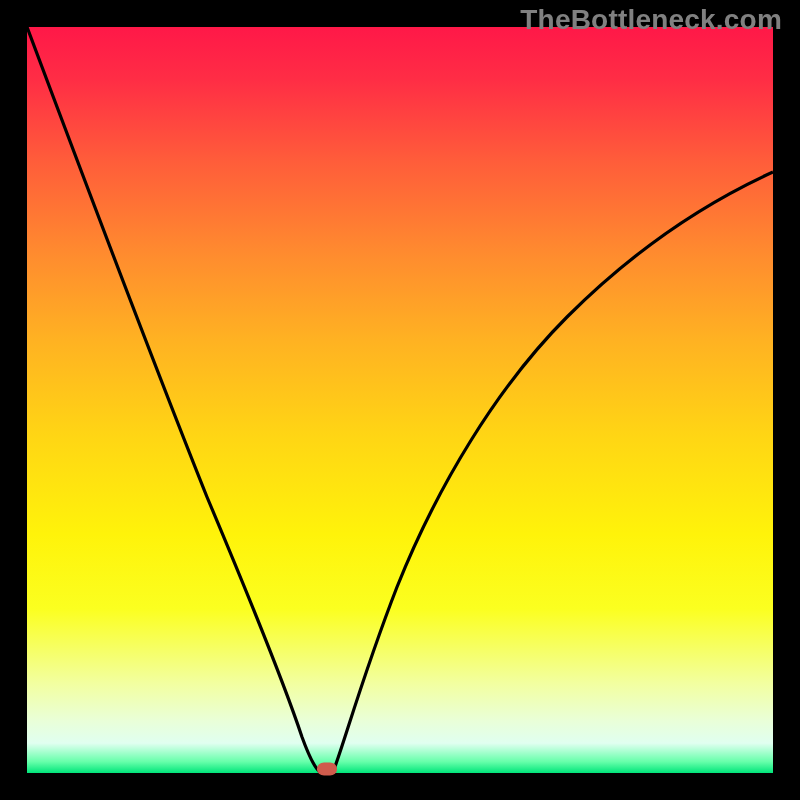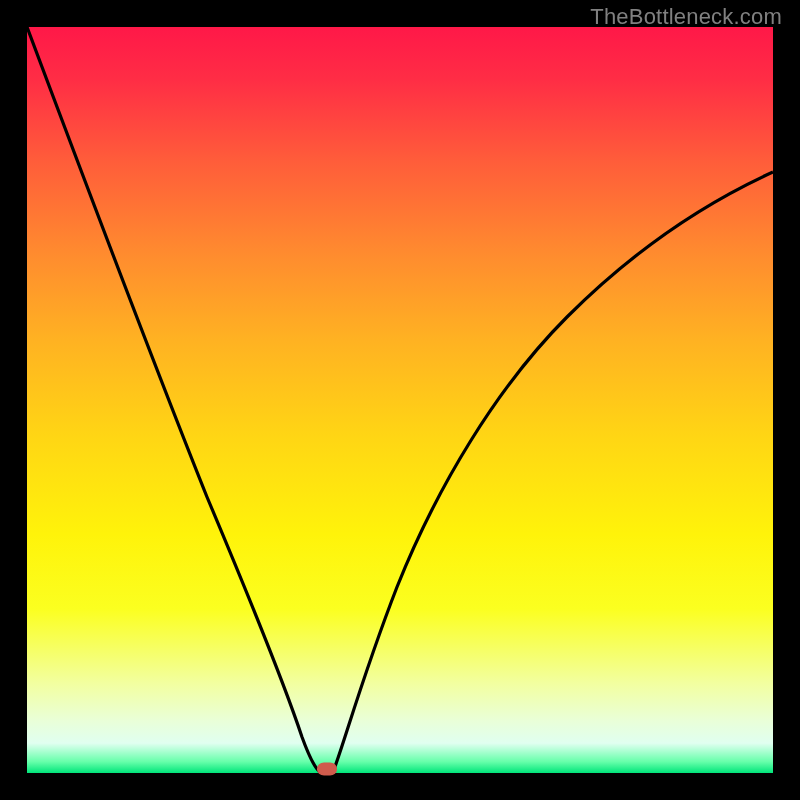--- a/index.html
+++ b/index.html
@@ -15,22 +15,22 @@
     position: relative;
     width: 800px;
     height: 800px;
     background: #000;
   }
   .watermark {
     position: absolute;
     top: 4px;
     right: 18px;
     color: #808080;
-    font-size: 22px;
-    font-weight: 400;
+    font-size: 28px;
+    font-weight: 700;
     letter-spacing: 0.2px;
     z-index: 5;
   }
   .plot {
     position: absolute;
     left: 27px;
     top: 27px;
     width: 746px;
     height: 746px;
   }

